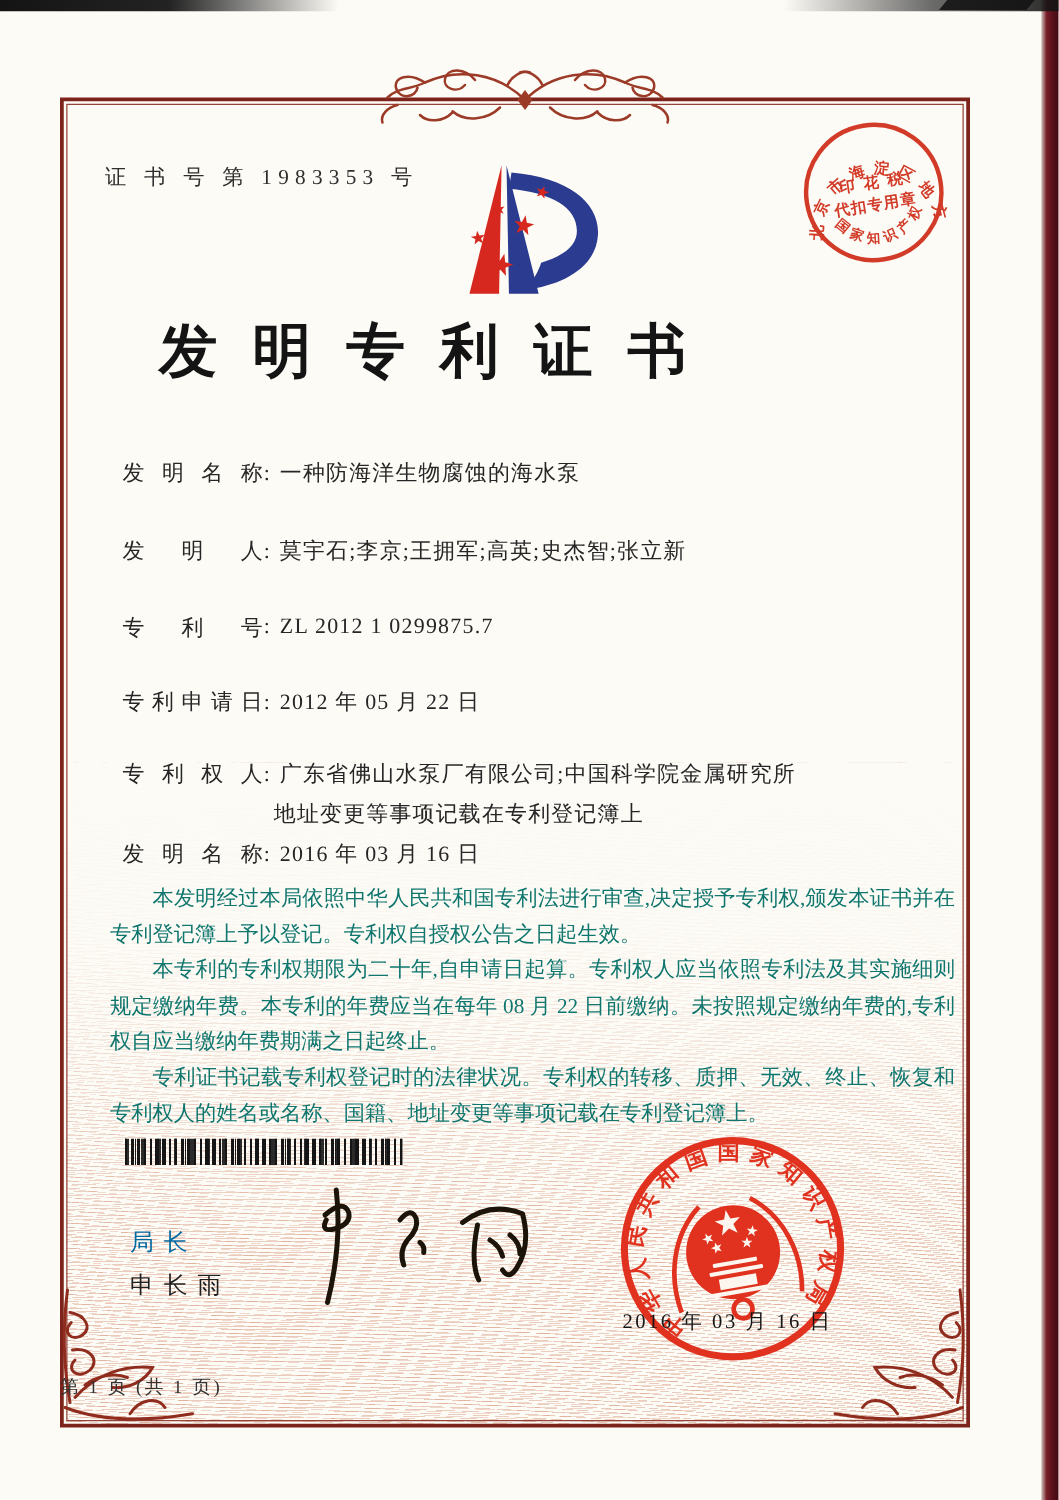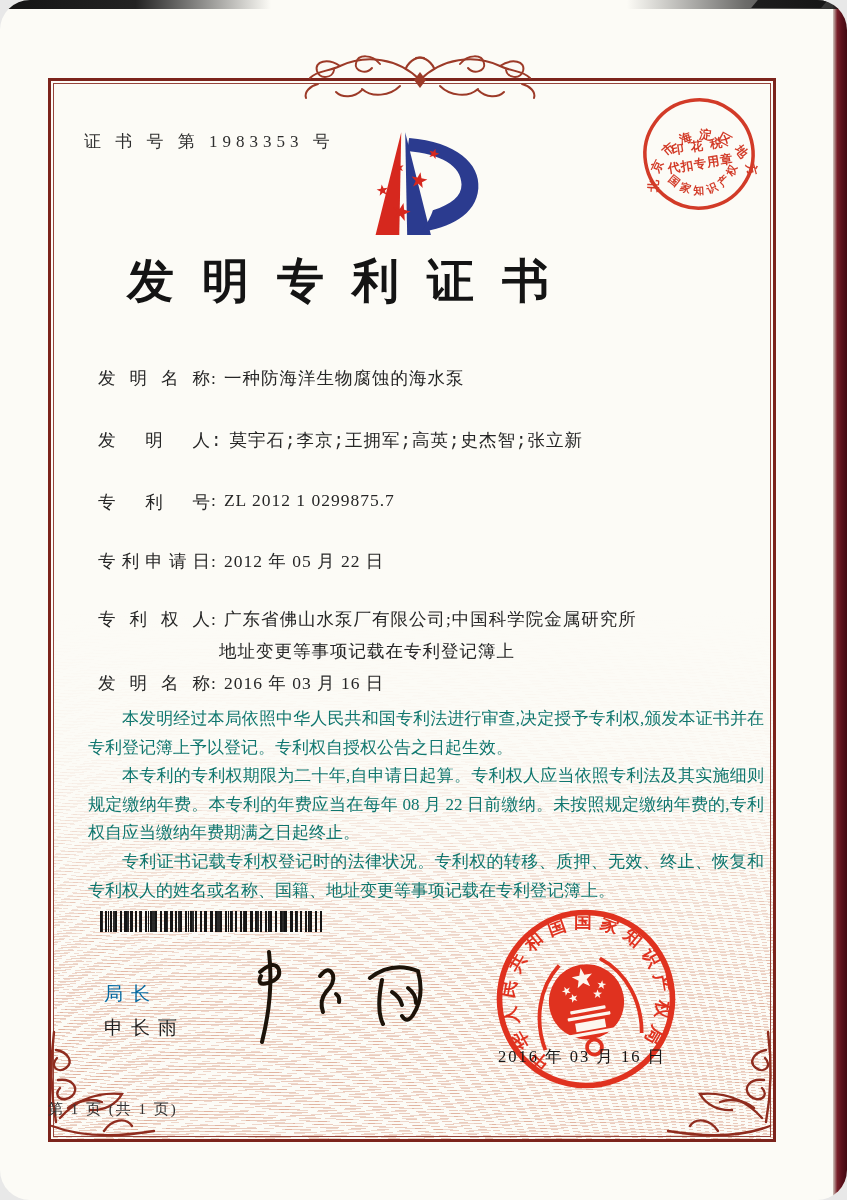--- a/index.html
+++ b/index.html
@@ -1,17 +1,17 @@
 <!DOCTYPE html>
 <html><head>
 <meta charset="utf-8">
 <style>
   * { margin:0; padding:0; box-sizing:border-box; }
   body { background:#e8e8e8; font-family:"Liberation Serif", serif; }
-  .page { position:relative; width:847px; height:1200px; background:#fcfbf6; overflow:hidden; margin:0 auto;border-radius:30px; }
+  .page { position:relative; width:847px; height:1200px; background:#fcfbf6; overflow:hidden; margin:0 auto; }
 
   
   .scan-top { position:absolute; left:0; top:0; width:847px; height:9px; z-index:6;
     background:linear-gradient(90deg,#141414 0%,#232323 16%,rgba(35,35,35,0) 32%,rgba(35,35,35,0) 74%,rgba(30,30,30,.65) 88%,rgba(20,20,20,.9) 100%);}
   .scan-strip { position:absolute; right:0; top:0; width:14px; height:1200px; z-index:5;
     background:linear-gradient(90deg,#cfc6bd 0%,#79202a 30%,#5c121c 60%,#420a12 100%);}
   .scan-corner { position:absolute; right:20px; top:-6px; width:70px; height:14px; background:#1c1c1c; transform:skewX(-40deg); z-index:5; }
 
   
   .guilloche { position:absolute; left:53px; top:610px; width:721px; height:530px; z-index:1;
@@ -131,21 +131,21 @@
         <use href="#star5" transform="translate(45,63) scale(0.6) rotate(-8)"></use>
         <use href="#star5" transform="translate(64,85) scale(0.95) rotate(14)"></use>
       </g>
     </svg>
 
     <div class="title">发明专利证书</div>
 
     <div class="field" style="top:366px;">
       <span class="flabel">发明名称</span><span class="fcolon">:</span><span class="fvalue">一种防海洋生物腐蚀的海水泵</span>
     </div>
-    <div class="field" style="top:428px;font-family:Liberation Mono, monospace;">
+    <div class="field" style="top:428px;">
       <span class="flabel">发明人</span><span class="fcolon">:</span><span class="fvalue">莫宇石;李京;王拥军;高英;史杰智;张立新</span>
     </div>
     <div class="field" style="top:490px;">
       <span class="flabel">专利号</span><span class="fcolon">:</span><span class="fvalue">ZL 2012 1 0299875.7</span>
     </div>
     <div class="field" style="top:549px;">
       <span class="flabel">专利申请日</span><span class="fcolon">:</span><span class="fvalue">2012 年 05 月 22 日</span>
     </div>
     <div class="field" style="top:607px;">
       <span class="flabel">专利权人</span><span class="fcolon">:</span><span class="fvalue">广东省佛山水泵厂有限公司;中国科学院金属研究所</span>

